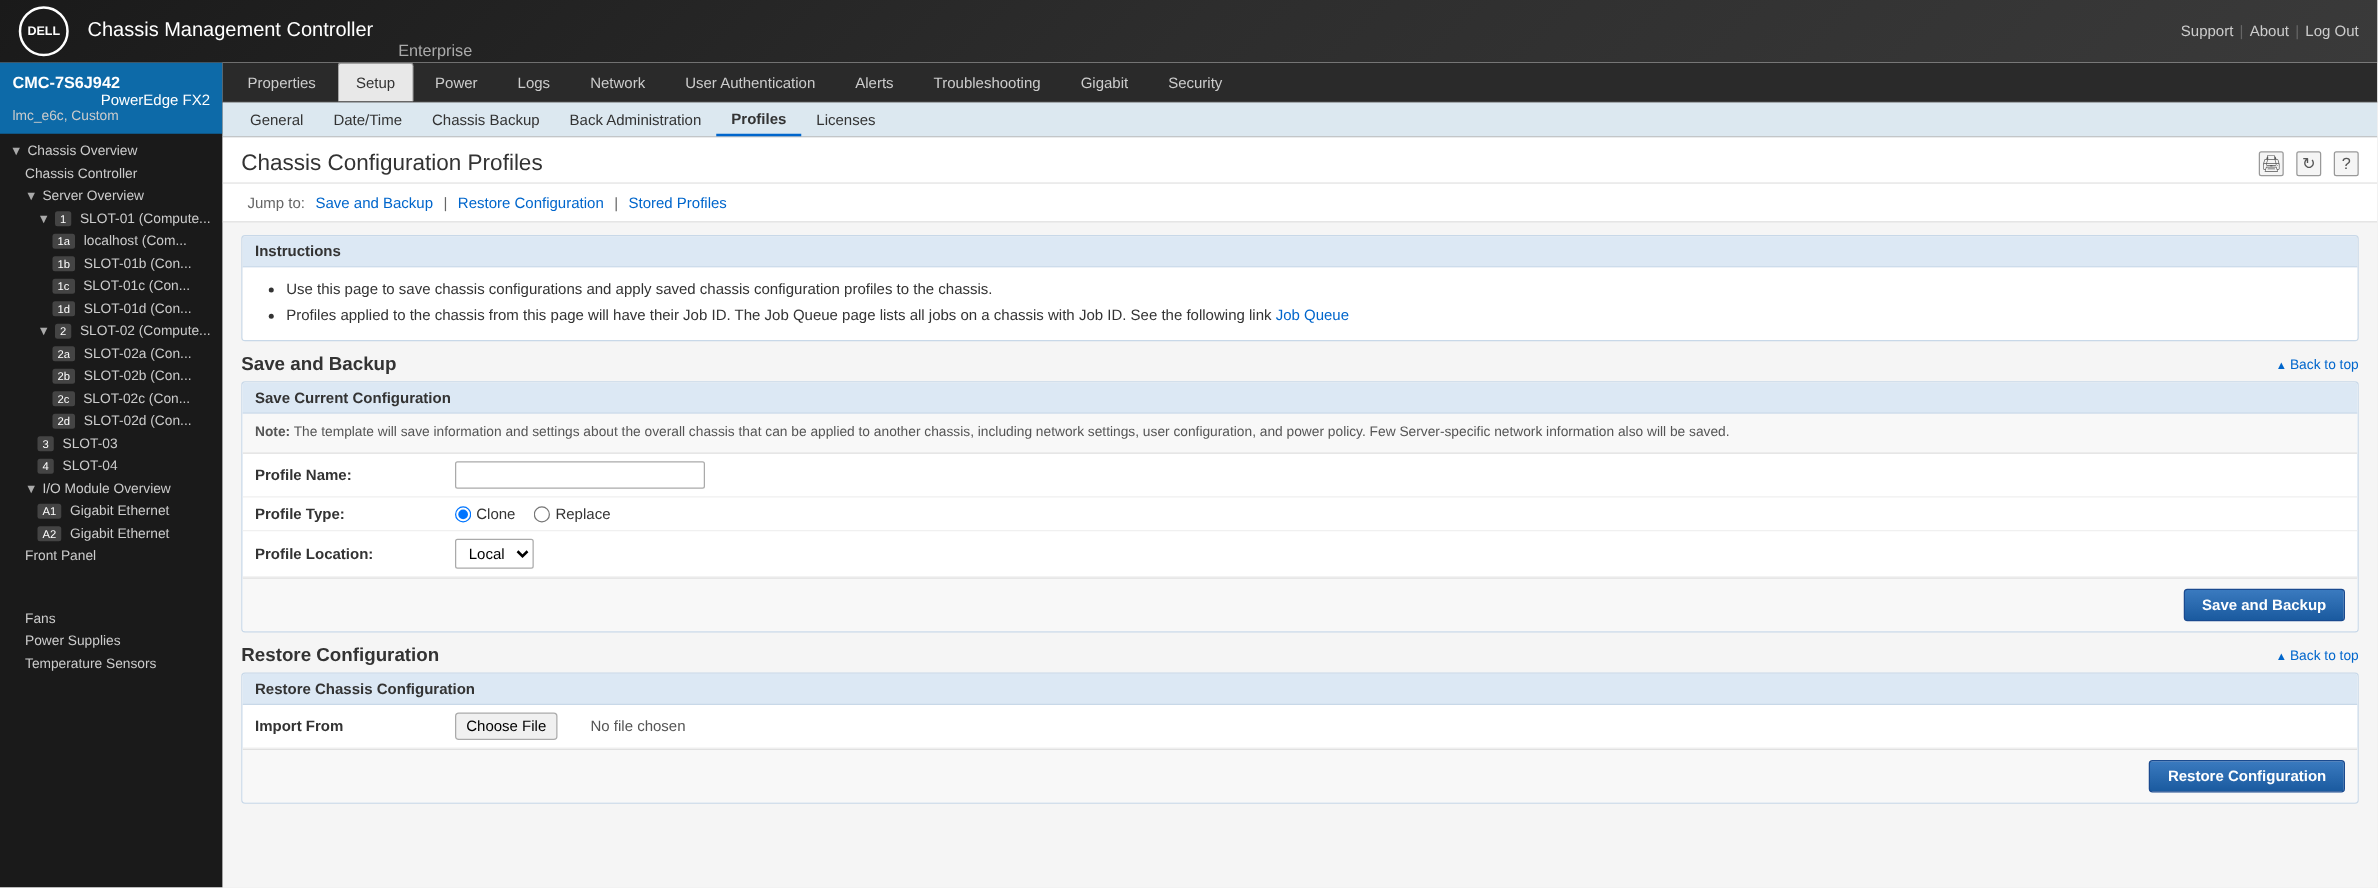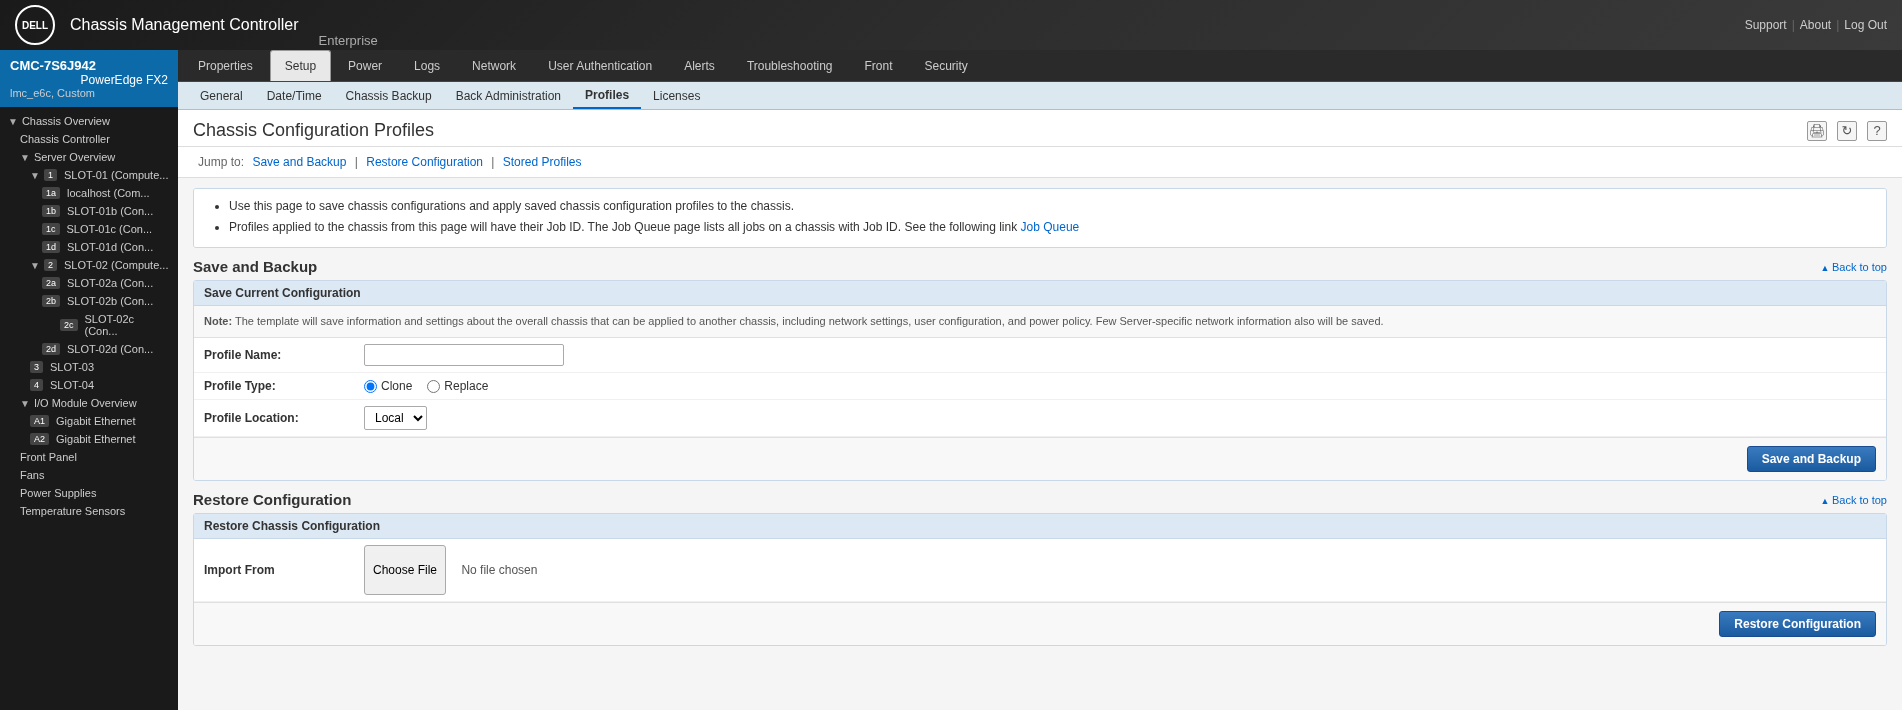--- a/index.html
+++ b/index.html
@@ -304,27 +304,27 @@
       color: #fff;
       border: 1px solid #1a4a8f;
       padding: 5px 14px;
       border-radius: 3px;
       font-size: 12px;
       cursor: pointer;
       font-weight: bold;
     }
 
     .btn-file {
-      padding: 17px 8px;
+      padding: 3px 8px;
       border: 1px solid #aaa;
       border-radius: 3px;
       font-size: 12px;
       background: #f0f0f0;
       cursor: pointer;
-      margin-right: 12px;
+      margin-right: 23px;
     }
 
     .file-chosen {
       font-size: 12px;
       color: #555;
     }
   </style>
 </head>
 <body>
 
@@ -394,21 +394,21 @@
         <span>SLOT-02 (Compute...</span>
       </div>
       <div class="tree-item" style="padding-left:42px;">
         <span class="tree-badge slot">2a</span>
         <span>SLOT-02a (Con...</span>
       </div>
       <div class="tree-item" style="padding-left:42px;">
         <span class="tree-badge slot">2b</span>
         <span>SLOT-02b (Con...</span>
       </div>
-      <div class="tree-item" style="padding-left:60px;">
+      <div class="tree-item" style="padding-left:42px;">
         <span class="tree-badge slot">2c</span>
         <span>SLOT-02c (Con...</span>
       </div>
       <div class="tree-item" style="padding-left:42px;">
         <span class="tree-badge slot">2d</span>
         <span>SLOT-02d (Con...</span>
       </div>
 
       <div class="tree-item" style="padding-left:30px;">
         <span class="tree-badge slot">3</span>
@@ -428,21 +428,21 @@
         <span>Gigabit Ethernet</span>
       </div>
       <div class="tree-item" style="padding-left:30px;">
         <span class="tree-badge slot">A2</span>
         <span>Gigabit Ethernet</span>
       </div>
 
       <div class="tree-item" style="padding-left:20px;">
         <span>Front Panel</span>
       </div>
-      <div class="tree-item" style="padding-left:20px;">
+      <div class="tree-item" style="padding-left:20px;margin-top:32px;">
         <span>Fans</span>
       </div>
       <div class="tree-item" style="padding-left:20px;">
         <span>Power Supplies</span>
       </div>
       <div class="tree-item" style="padding-left:20px;">
         <span>Temperature Sensors</span>
       </div>
     </div>
   </div>
@@ -451,21 +451,21 @@
 
     <div class="tab-bar-primary">
       <div class="tab-primary">Properties</div>
       <div class="tab-primary active">Setup</div>
       <div class="tab-primary">Power</div>
       <div class="tab-primary">Logs</div>
       <div class="tab-primary">Network</div>
       <div class="tab-primary">User Authentication</div>
       <div class="tab-primary">Alerts</div>
       <div class="tab-primary">Troubleshooting</div>
-      <div class="tab-primary">Front</div>
+      <div class="tab-primary">Gigabit</div>
       <div class="tab-primary">Security</div>
     </div>
 
     <div class="tab-bar-secondary">
       <a class="tab-secondary" href="#">General</a>
       <a class="tab-secondary" href="#">Date/Time</a>
       <a class="tab-secondary" href="#">Chassis Backup</a>
       <a class="tab-secondary" href="#">Back Administration</a>
       <a class="tab-secondary active" href="#">Profiles</a>
       <a class="tab-secondary" href="#">Licenses</a>
@@ -485,20 +485,21 @@
       <div class="jump-bar">
         <span>Jump to:</span>
         <a href="#save-backup"> Save and Backup</a>
         <span class="header-separator"> | </span>
         <a href="#restore-config">Restore Configuration</a>
         <span class="header-separator"> | </span>
         <a href="#stored-profiles">Stored Profiles</a>
       </div>
 
       <div class="instructions-box">
+        <div class="instructions-header">Instructions</div>
         <div class="instructions-body">
           <ul>
             <li>Use this page to save chassis configurations and apply saved chassis configuration profiles to the chassis.</li>
             <li>Profiles applied to the chassis from this page will have their Job ID. The Job Queue page lists all jobs on a chassis with Job ID. See the following link <a href="#">Job Queue</a></li>
           </ul>
         </div>
       </div>
 
       <div class="section" id="save-backup">
         <div class="section-header">

